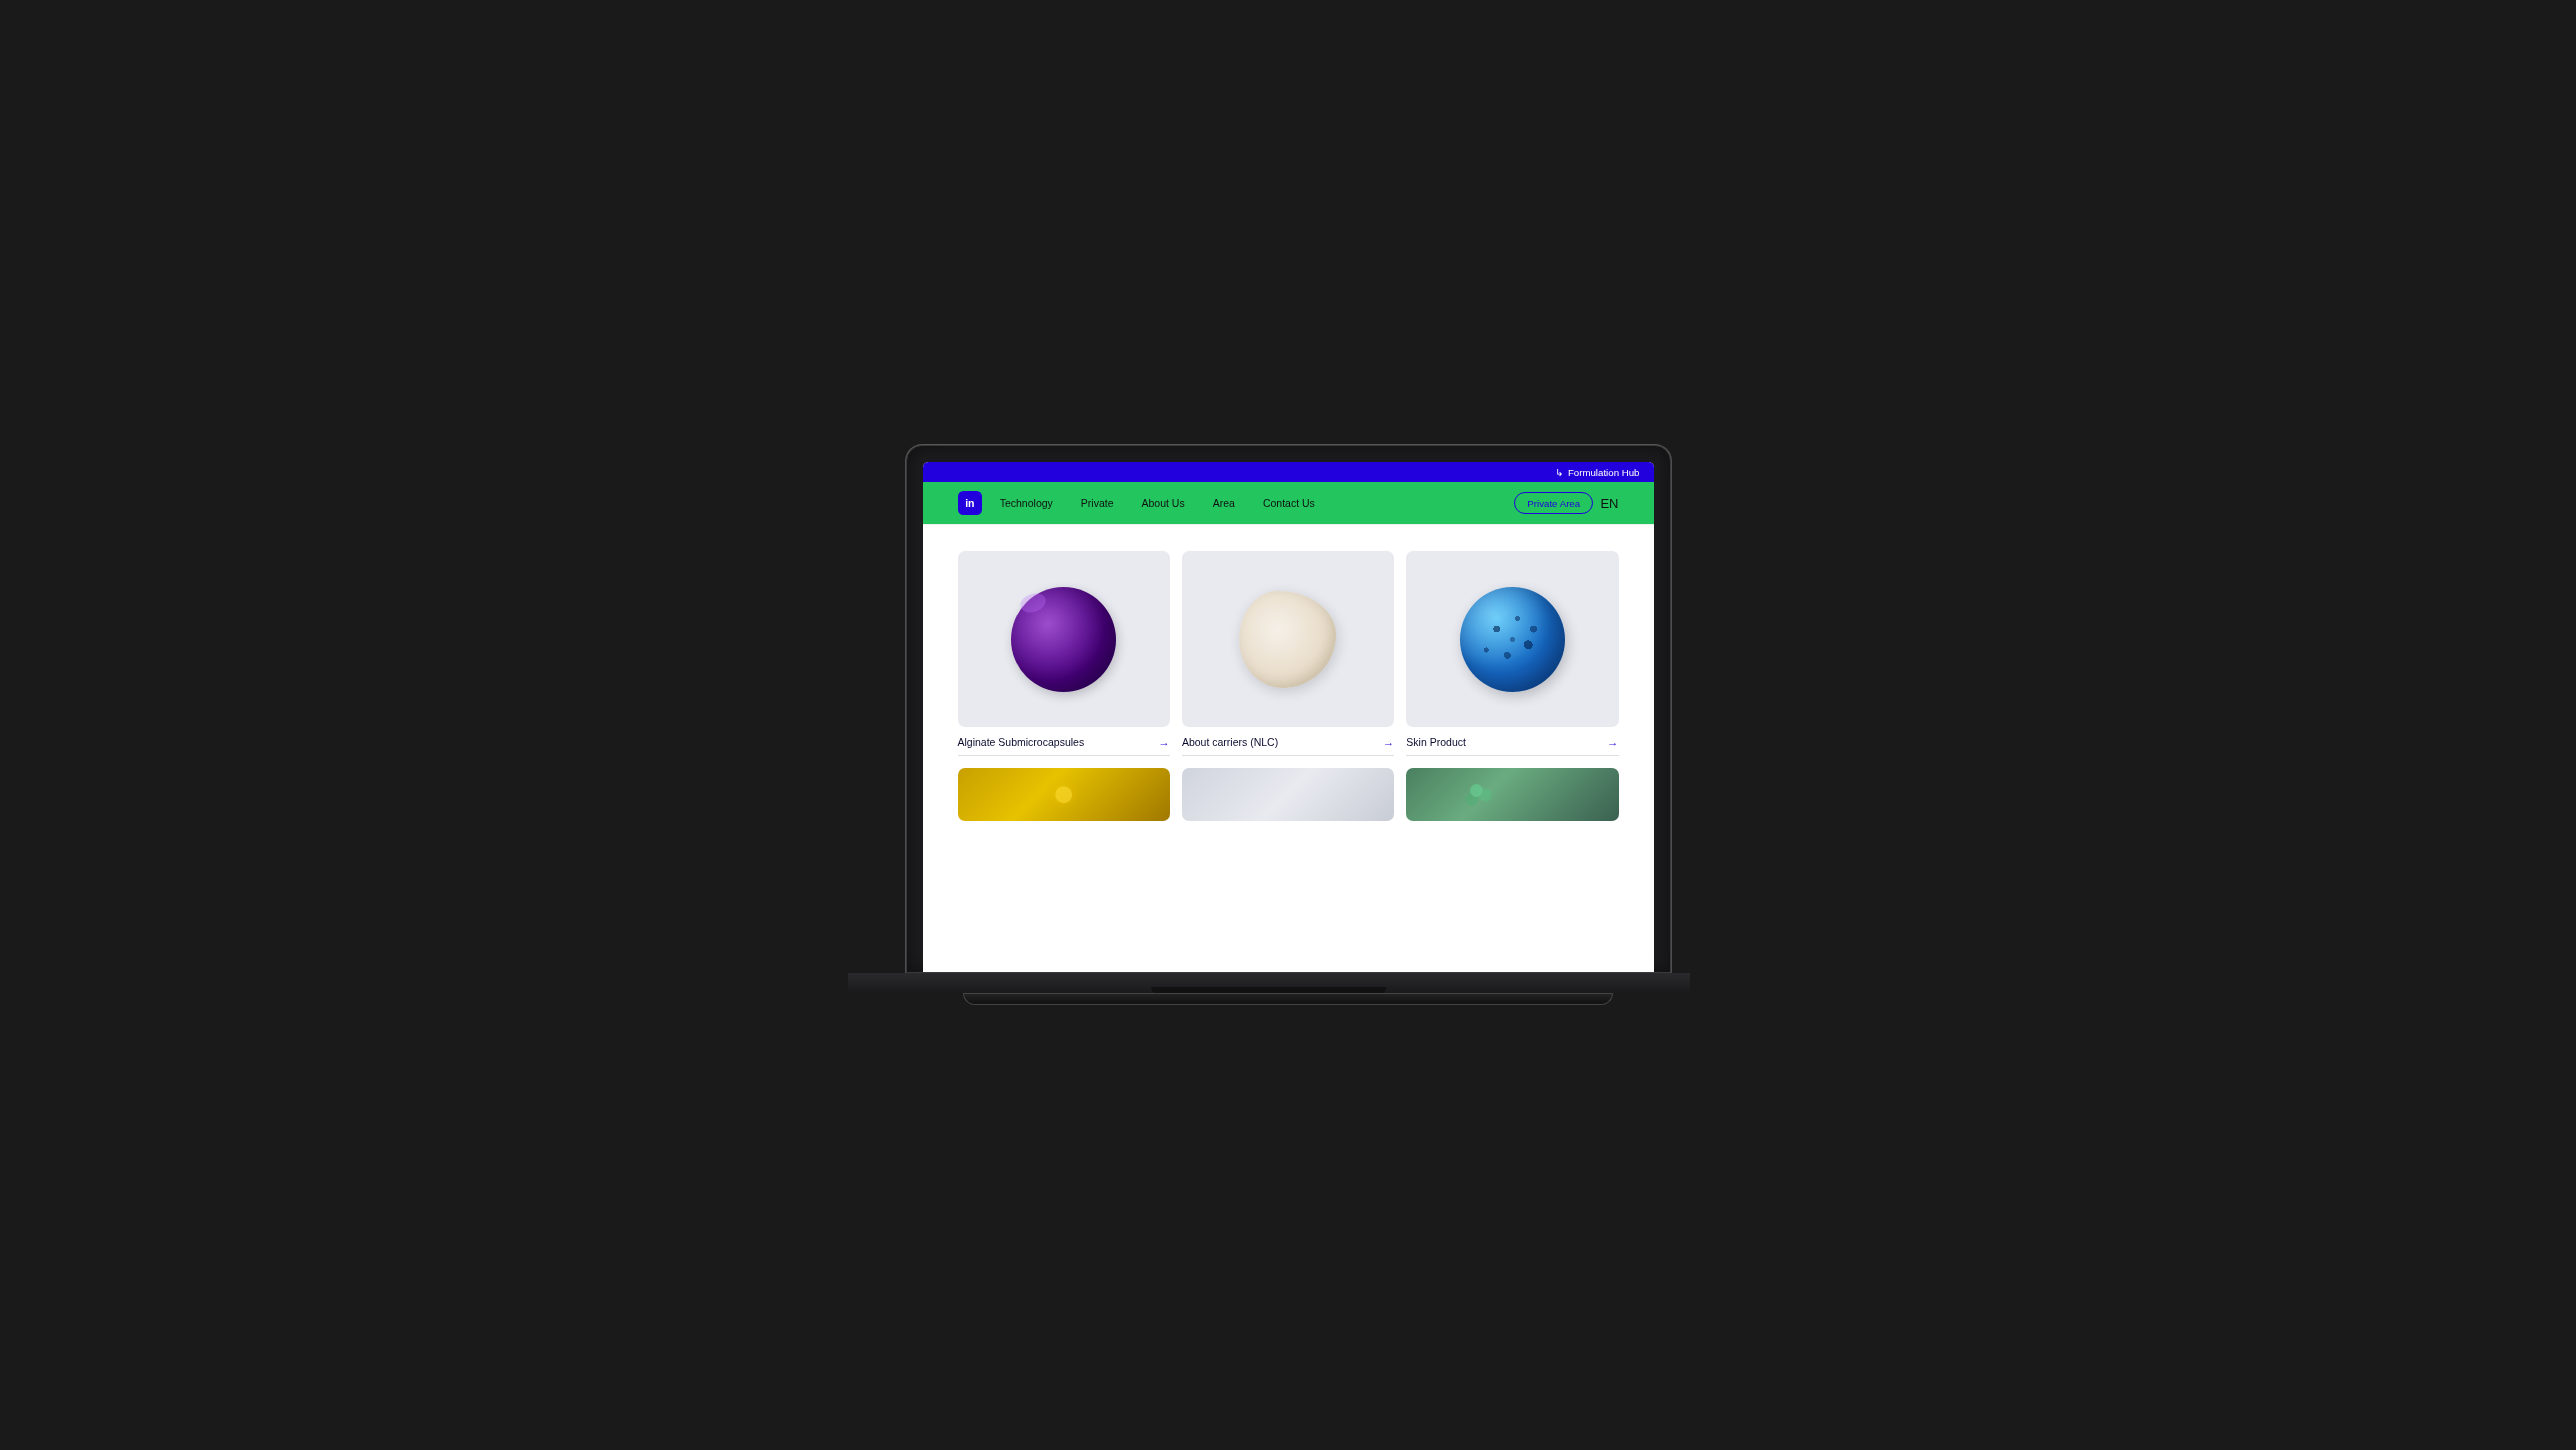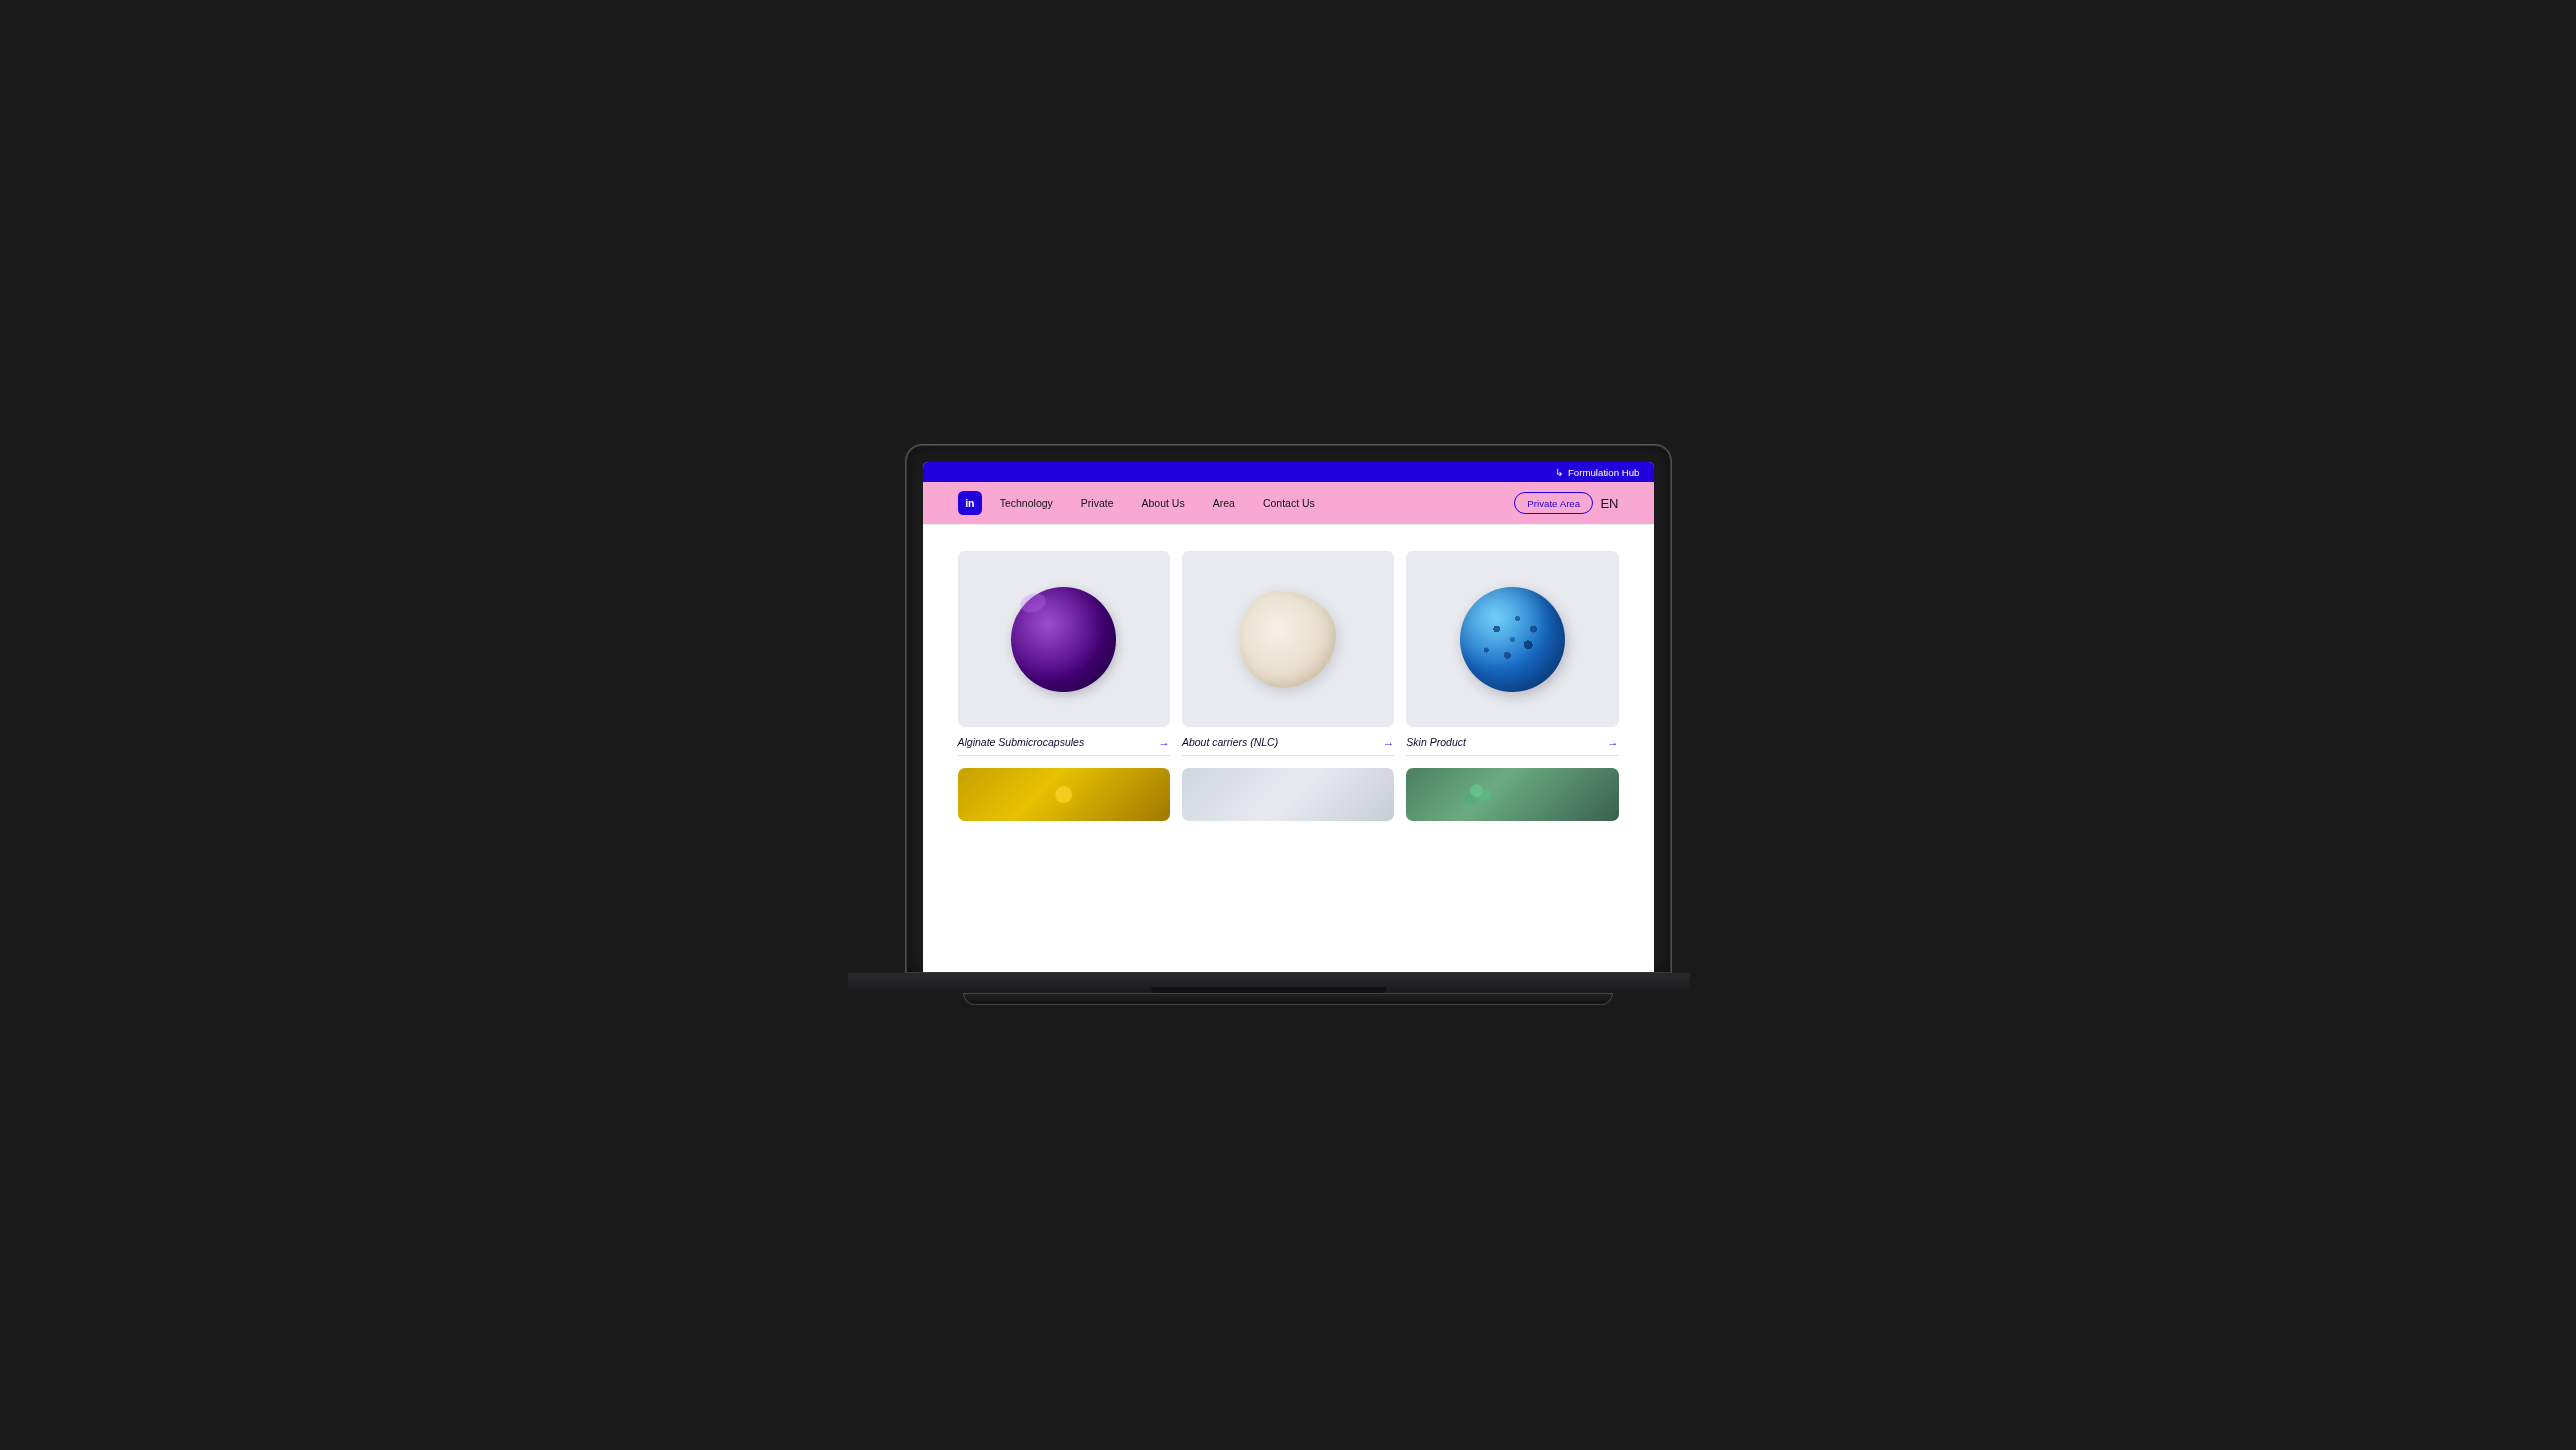--- a/index.html
+++ b/index.html
@@ -78,21 +78,21 @@
       align-items: center;
       justify-content: flex-end;
       gap: 4.4px;
     }
 
     .top-bar-arrow {
       font-size: 9.7px;
     }
 
     .nav-bar {
-      background: #f9a8d4;
+      background: #22c55e;
       padding: 8.8px 35px;
       display: flex;
       align-items: center;
       justify-content: space-between;
       border-bottom: 0.9px solid #f0f0f0;
     }
 
     .nav-left {
       display: flex;
       align-items: center;
@@ -184,21 +184,20 @@
       align-items: center;
       justify-content: center;
       color: #fff;
       font-size: 9.7px;
     }
 
     .cards-grid {
       display: grid;
       grid-template-columns: 1fr 1fr 1fr;
       gap: 12.3px;
-      font-style: italic;
     }
 
     .card {
       cursor: pointer;
     }
 
     .card-image {
       background: #e8eaf0;
       border-radius: 7px;
       height: 176px;

